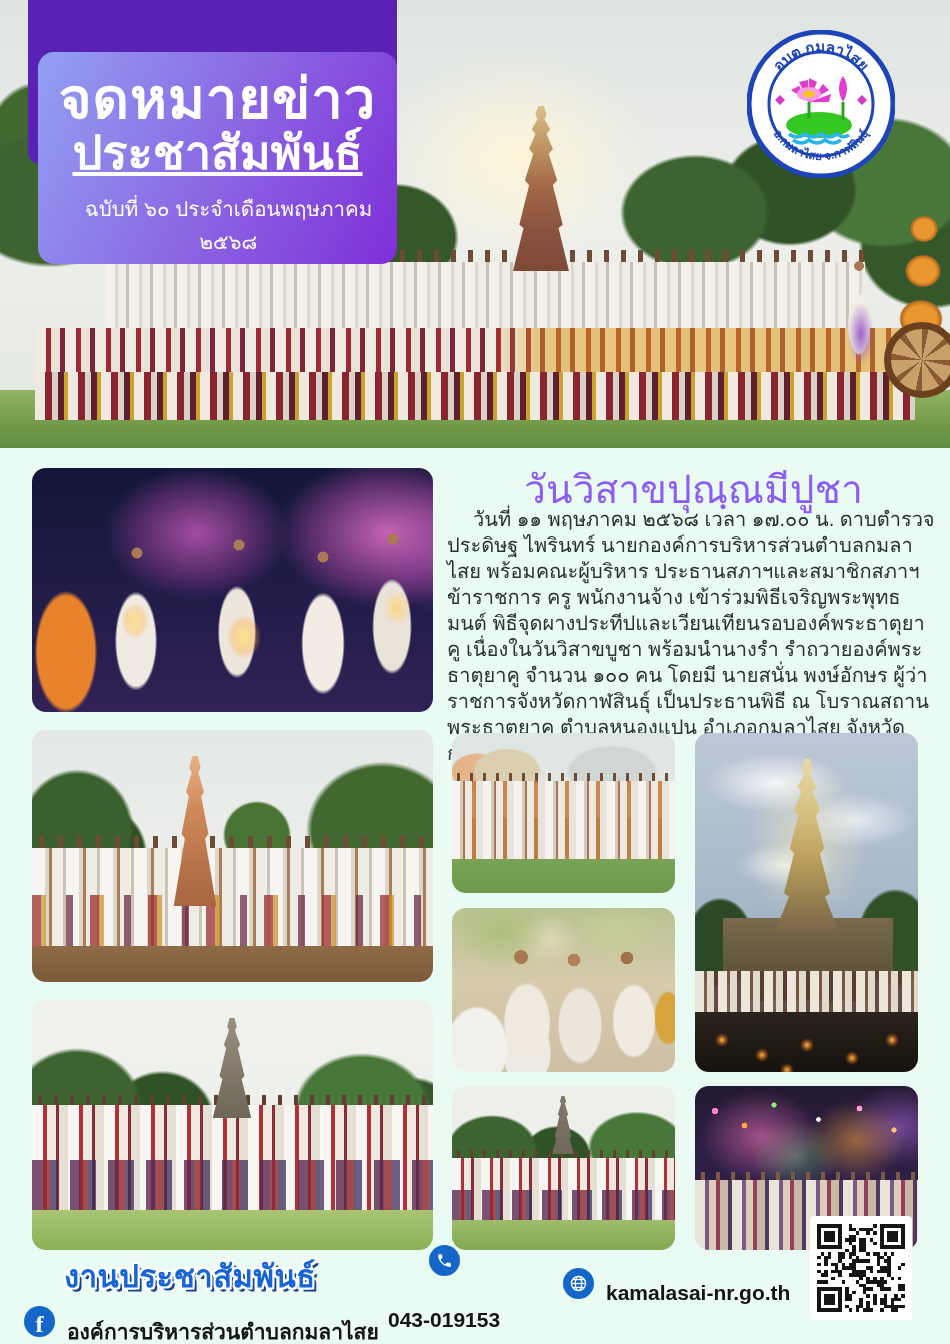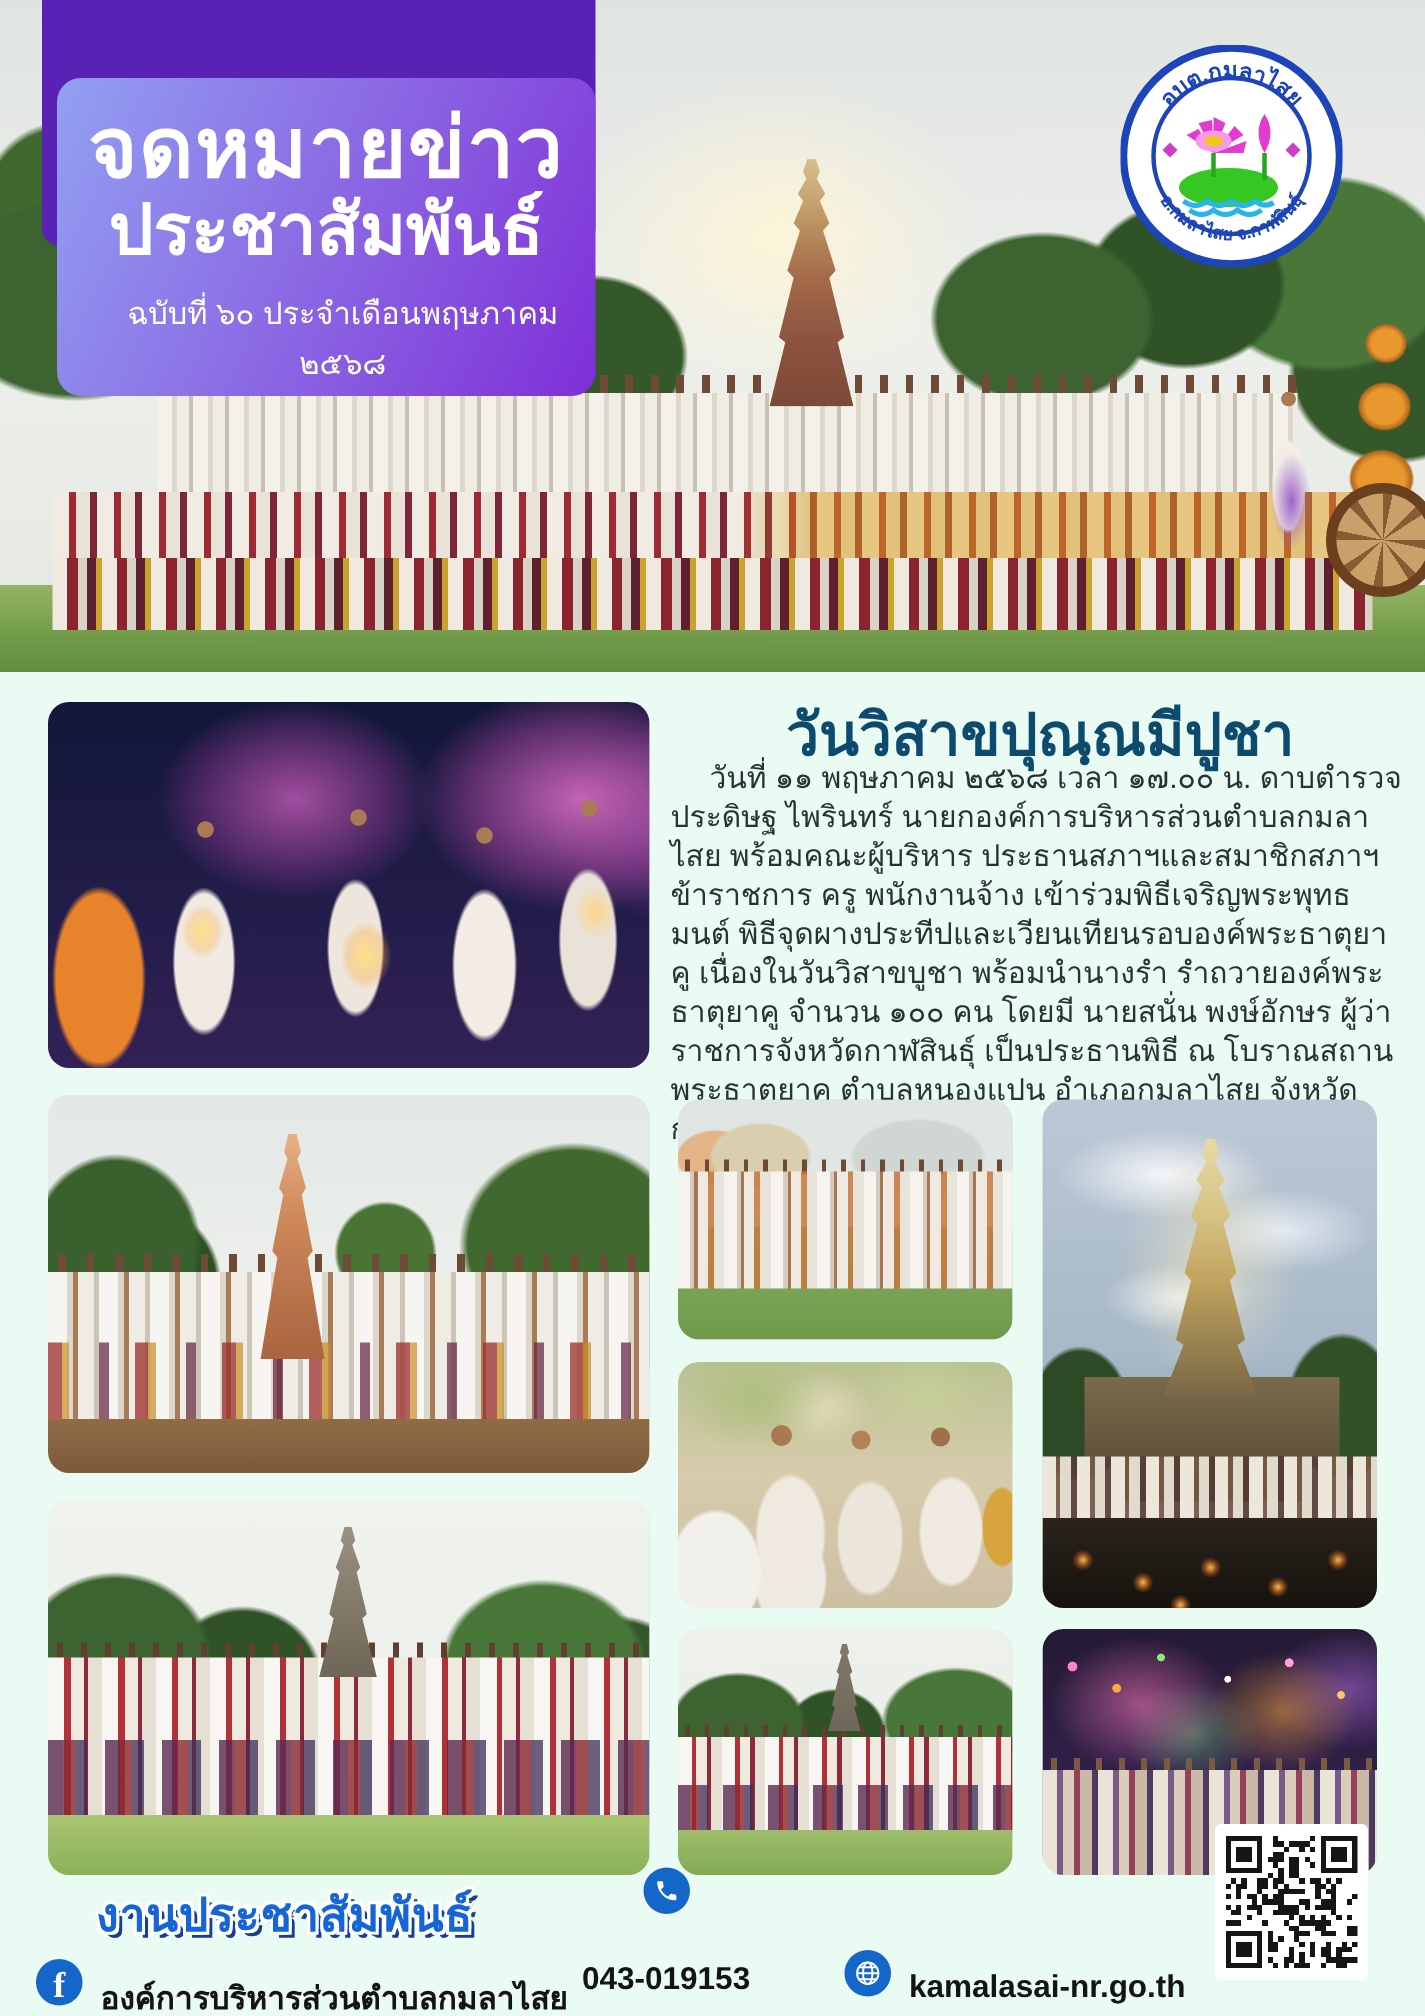--- a/index.html
+++ b/index.html
@@ -63,29 +63,29 @@
     border:7px solid #6b401f; background:repeating-conic-gradient(#8a5a33 0 12deg, #c9a06a 12deg 45deg);
   }
 
   
   .banner-backdrop { position:absolute; left:28px; top:0; width:369px; height:164px;
     background:#5a22b4; border-radius:0 0 12px 12px; }
   .banner { position:absolute; left:38px; top:10px; width:359px; height:212px; border-radius:16px;
     background:linear-gradient(115deg,#92a0f2 0%,#8a62e2 55%,#7e2fd8 100%);
     color:#fff; text-align:center; padding-top:18px;margin-top:42px; }
   .banner-t1 { font-size:56px; font-weight:bold; line-height:1.04; letter-spacing:1px; }
-  .banner-t2 { font-size:47px; font-weight:bold; line-height:1.05; }
+  .banner-t2 { font-size:47px; font-weight:bold; line-height:1.05;text-decoration:underline; }
   .banner-issue { font-size:20.5px; margin-top:14px; text-align:center; padding-left:22px; }
 
   
   .logo { position:absolute; left:747px; top:30px; width:148px; height:148px; }
 
   
   .article-title { position:absolute; left:450px; top:458px; width:487px; text-align:center;
-    font-size:39px; font-weight:bold; color:#0c4a6e; }
+    font-size:39px; font-weight:normal; color:#8b5cf6; }
   .article-body { position:absolute; left:447px; top:506px; width:491px;
     font-size:20px; line-height:26px; color:#273333; text-indent:26px; }
 
   
   .photo { position:absolute; border-radius:14px; overflow:hidden; background-repeat:no-repeat; background-color:#9aa; }
 
   #photoA { left:32px; top:468px; width:401px; height:244px;
     background-image:
       radial-gradient(closest-side, rgba(255,224,130,.95), rgba(255,170,60,.35) 55%, transparent 78%),
       radial-gradient(closest-side, rgba(255,224,130,.9), rgba(255,170,60,.3) 55%, transparent 78%),
@@ -263,21 +263,21 @@
   
   .footer-heading { position:absolute; left:64px; top:1251px; font-size:31px; font-weight:bold;
     color:#1565d8; letter-spacing:.5px;
     text-shadow:-2px -2px 0 #fff, 2px -2px 0 #fff, -2px 2px 0 #fff, 2px 2px 0 #fff, 4px 4px 0 #1a3e8f;text-align:center; }
   .contact-row { position:absolute; display:flex; align-items:center; gap:12px; }
   .icon-circle { width:31px; height:31px; border-radius:50%; background:#1467c8; color:#fff;
     display:flex; align-items:center; justify-content:center; flex:0 0 auto; }
   .contact-label { font-size:21px; color:#141414; font-weight:bold;margin-top:20px; }
   #fbRow { left:24px; top:1295px; }
   #phoneRow { left:388px; top:1245px;flex-direction:column; }
-  #webRow { left:563px; top:1293px; }
+  #webRow { left:563px; top:1261px; }
   .fb-f { font-family:"Liberation Serif", serif; font-weight:bold; font-size:24px; line-height:1; margin-top:4px; }
 
   .qr-box { position:absolute; left:810px; top:1216px; width:102px; height:104px; background:#fff;
     border-radius:4px; display:flex; align-items:center; justify-content:center; }
 </style>
 </head>
 <body>
 
 <div class="page">
 

